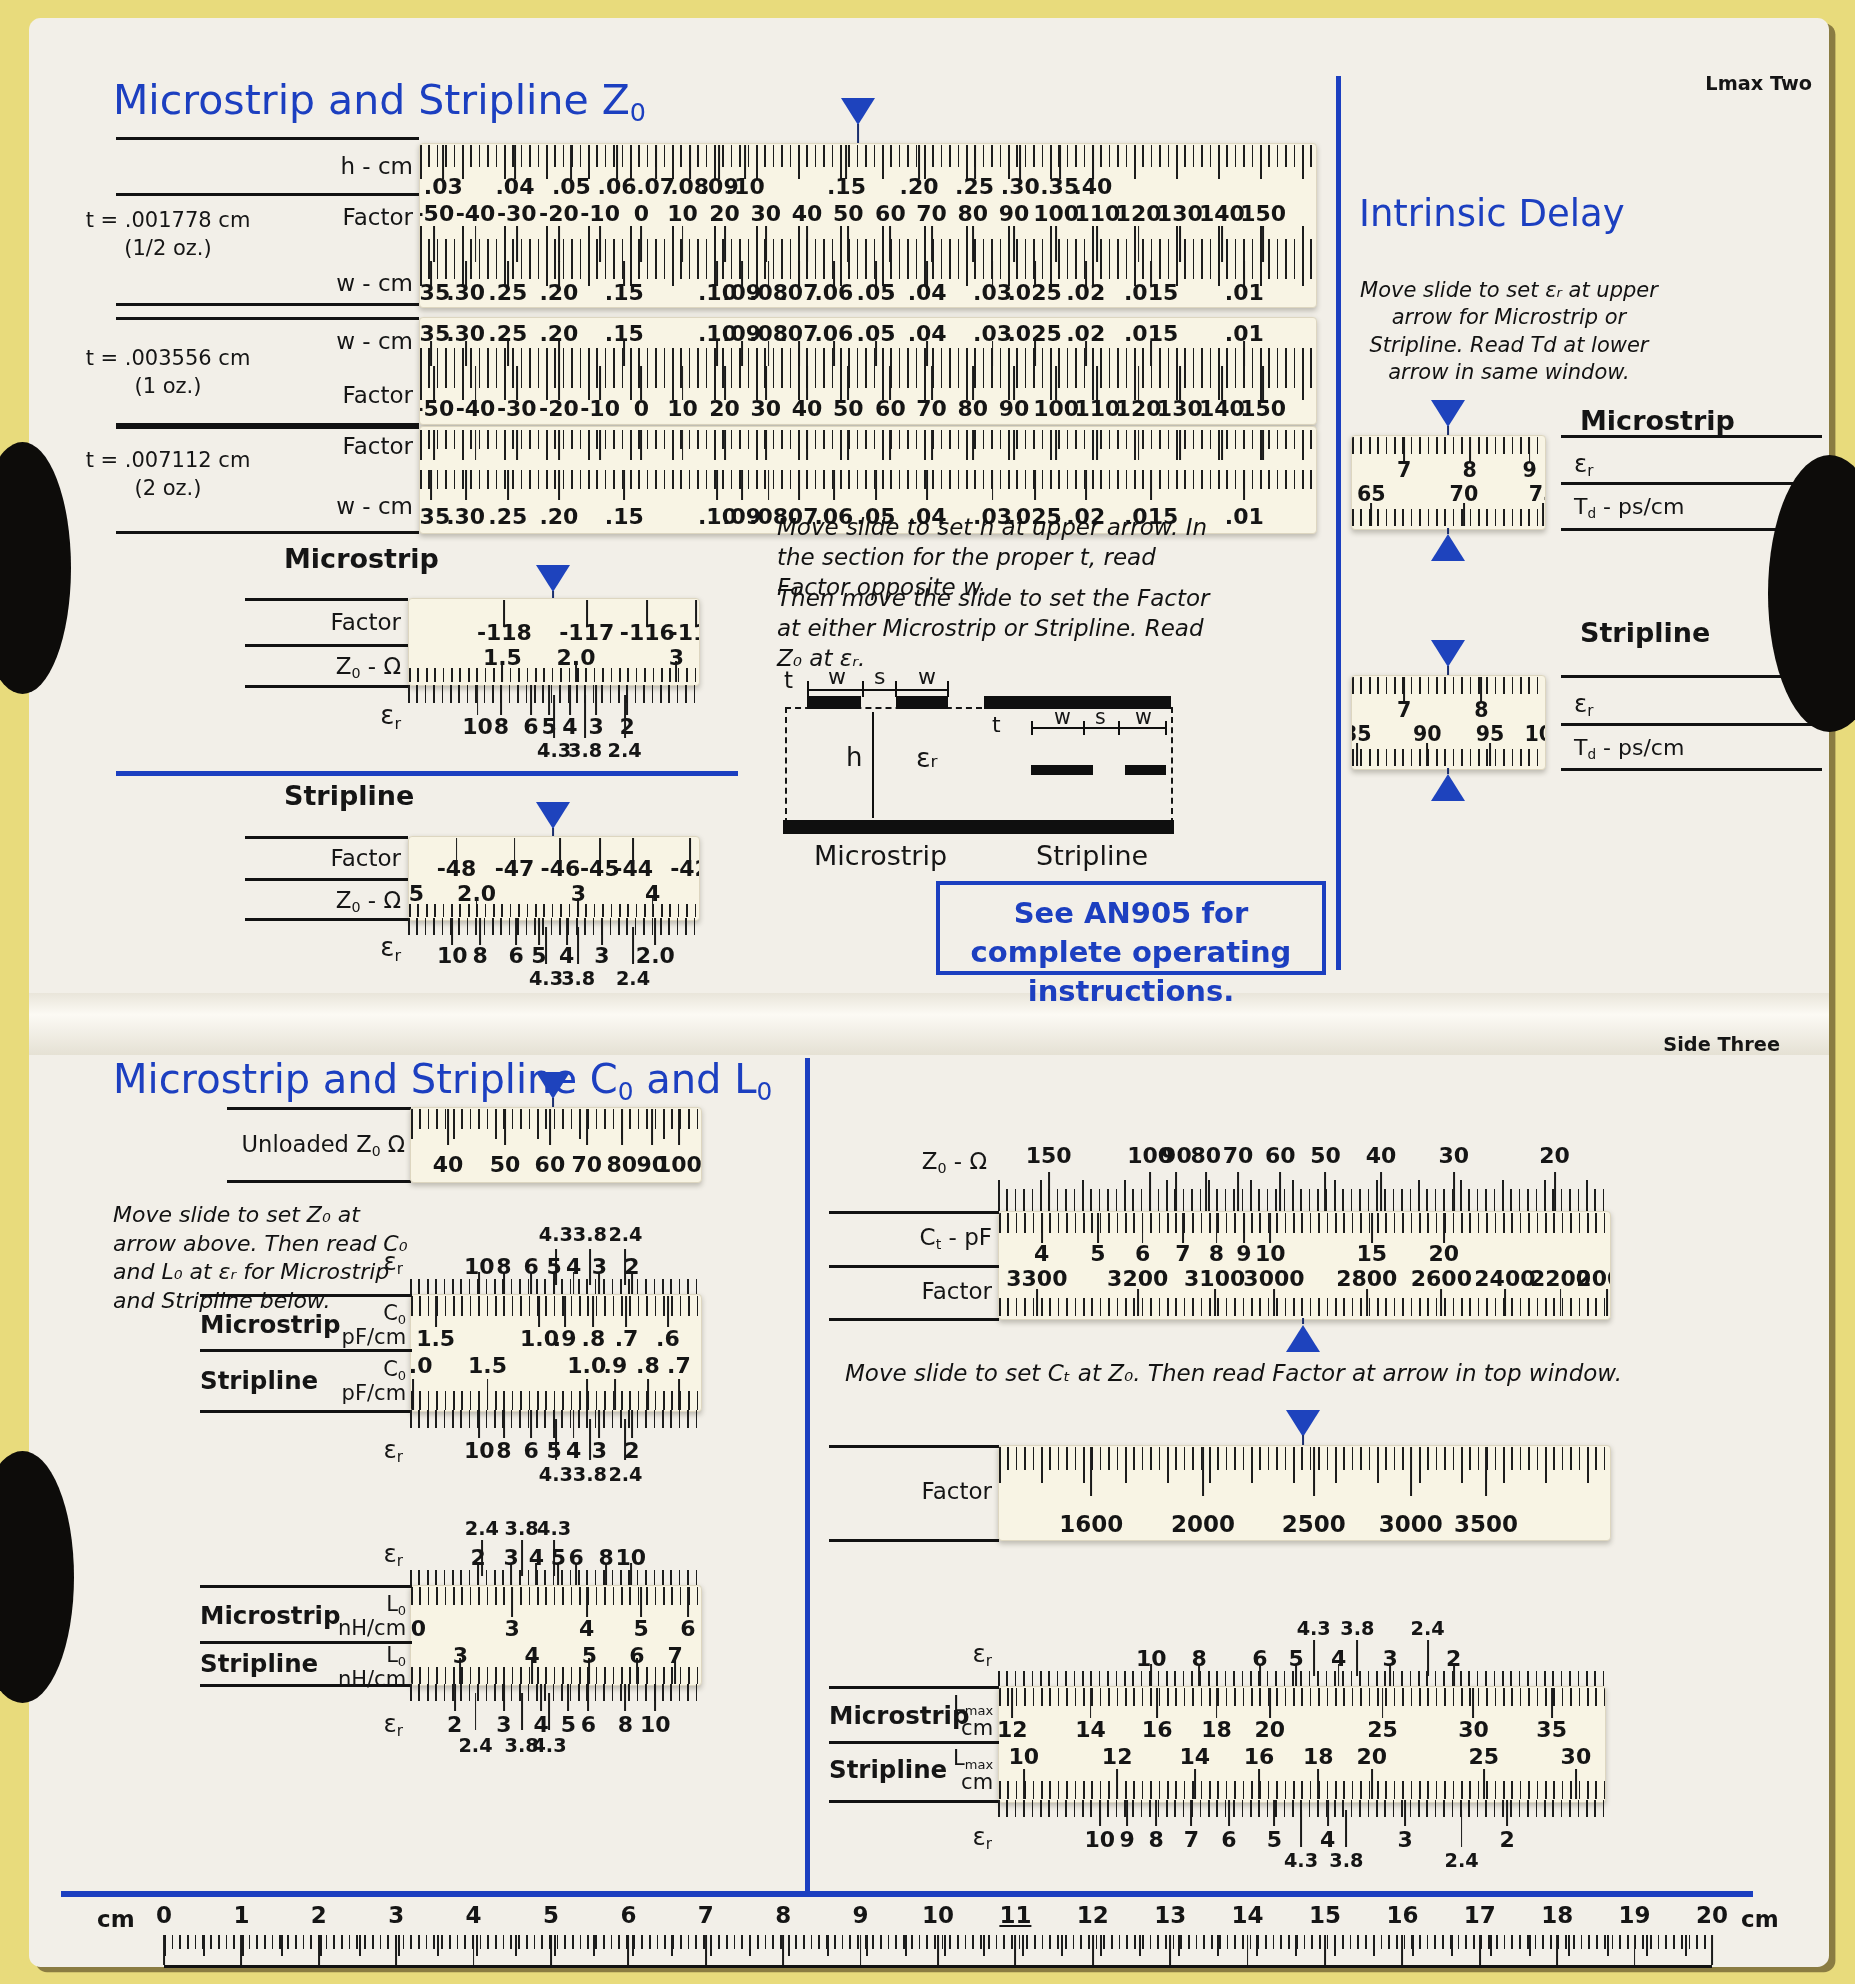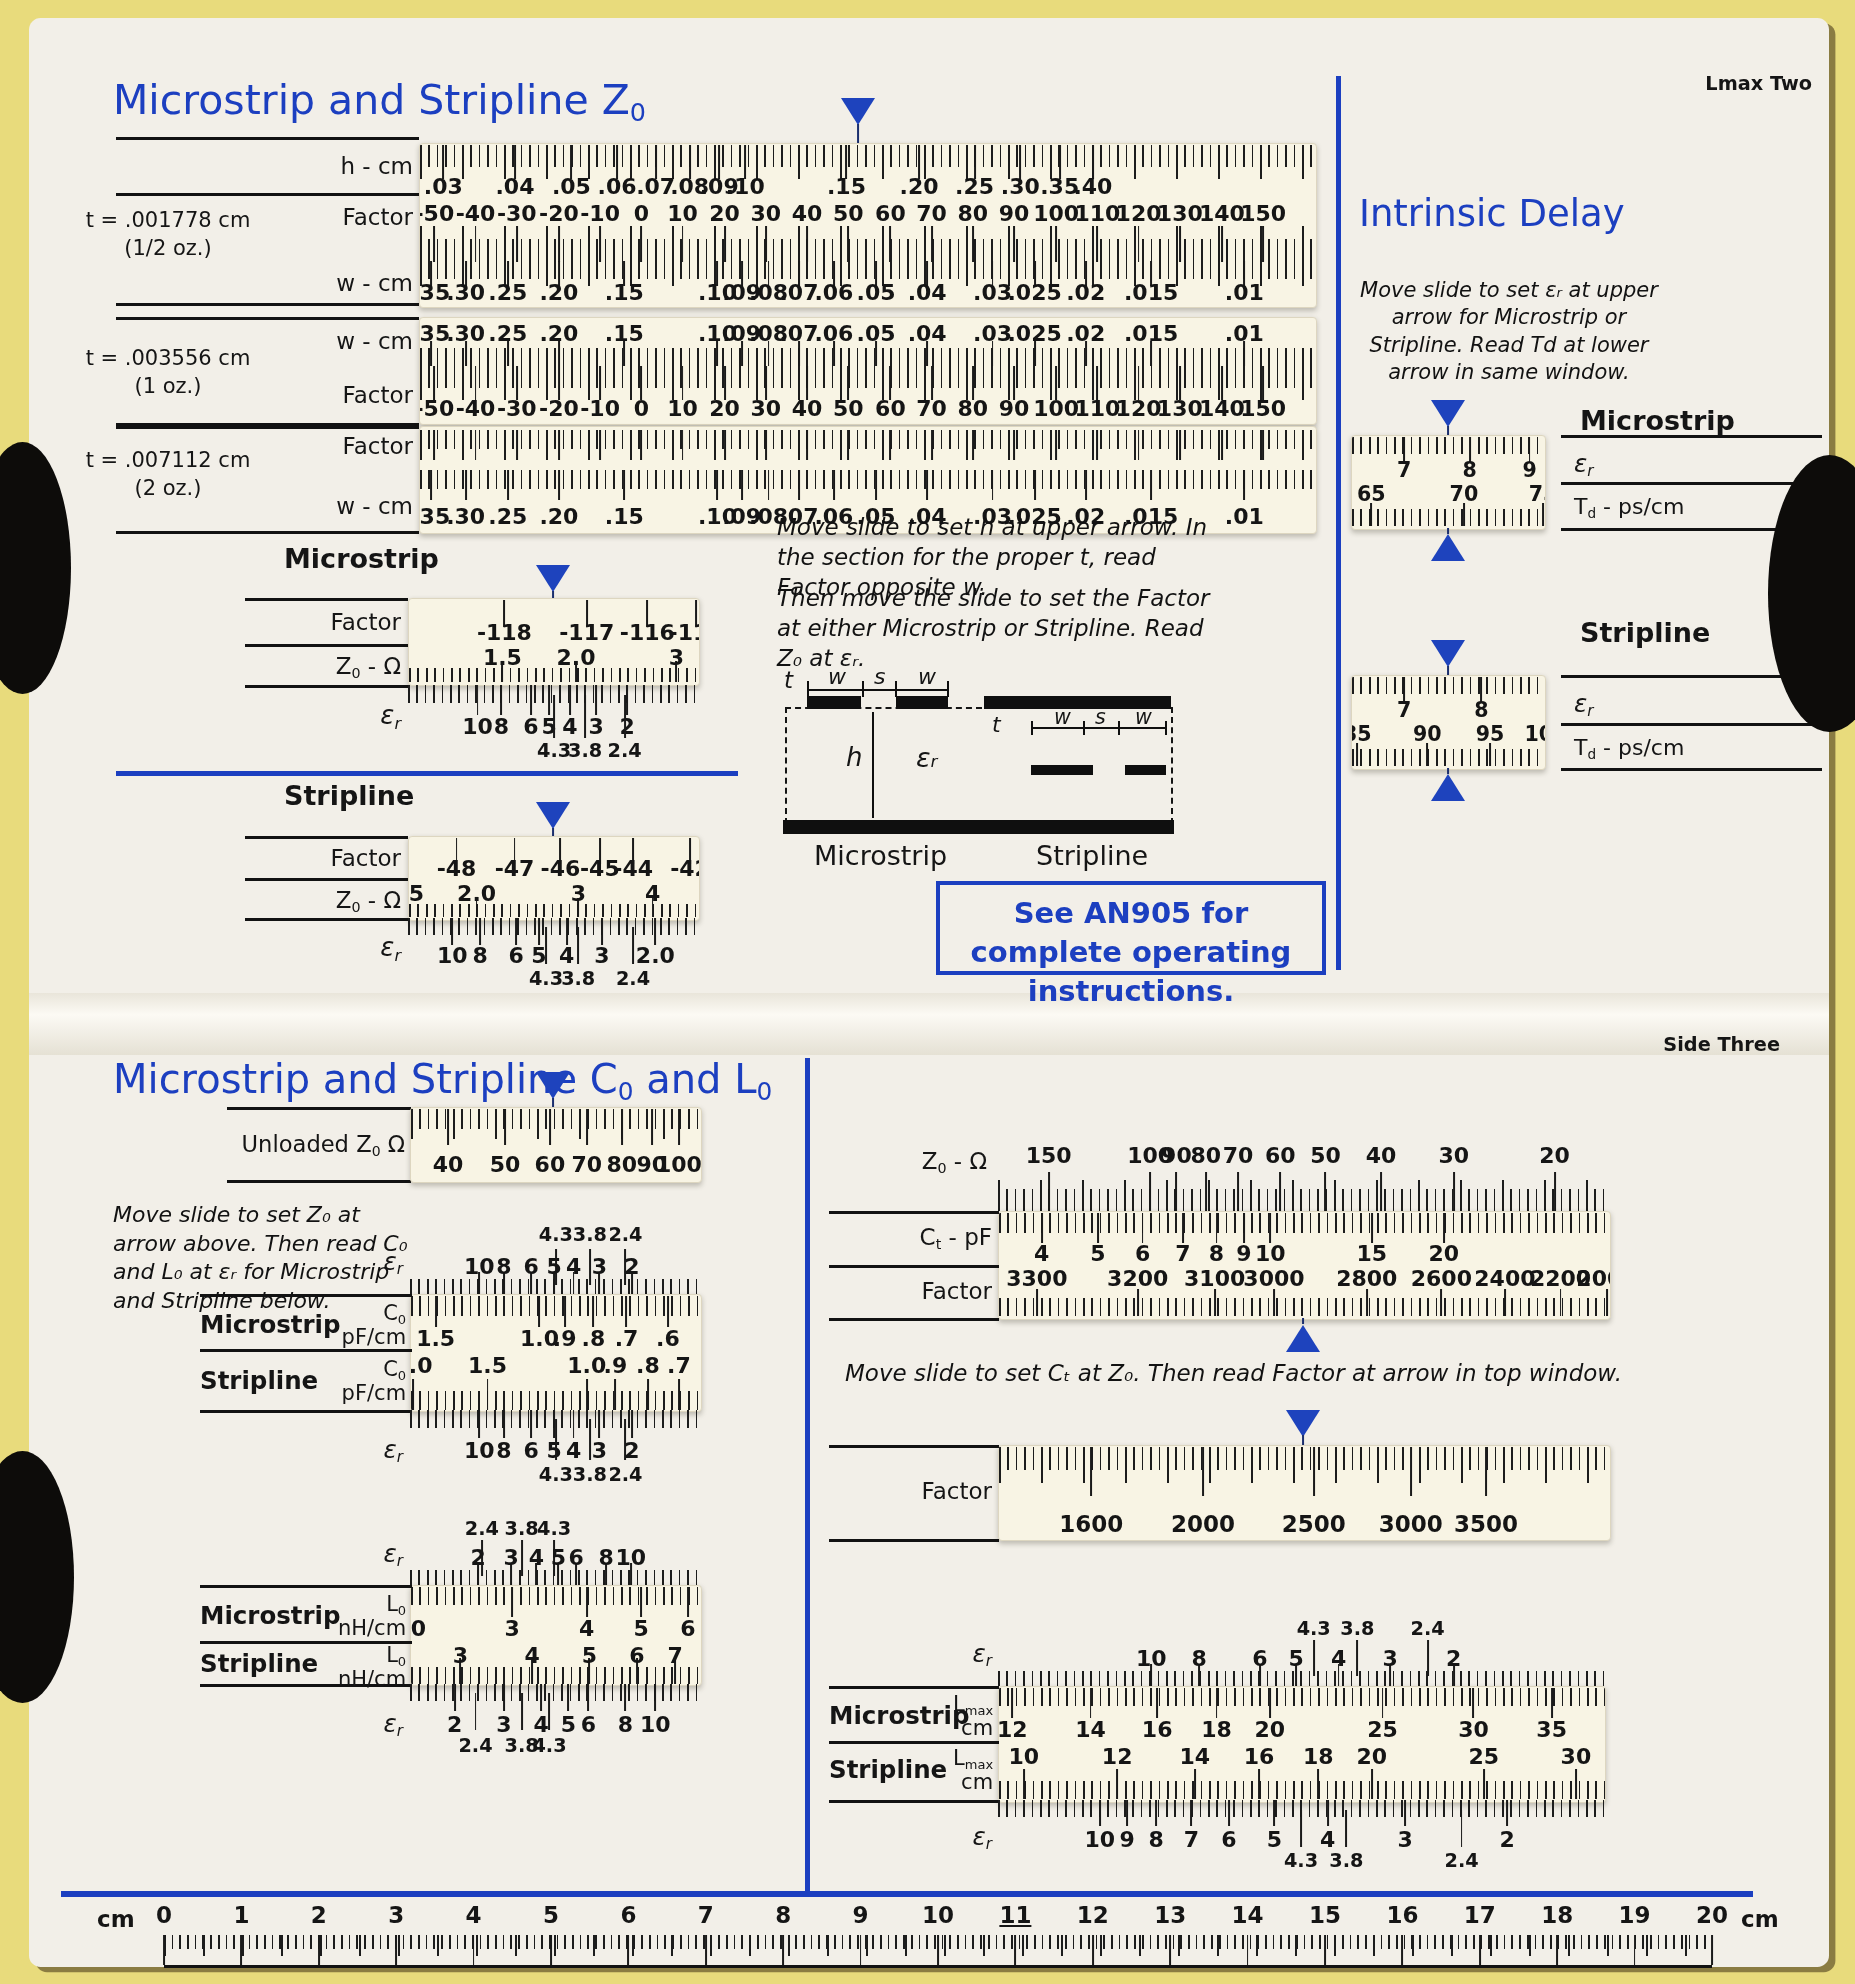--- a/index.html
+++ b/index.html
@@ -24,21 +24,21 @@
   .mt65{background-image:repeating-linear-gradient(90deg,#1c1c1c 0 1.9px,transparent 1.9px 42px)}
   .mt12{background-image:repeating-linear-gradient(90deg,#1c1c1c 0 1.7px,transparent 1.7px 7.7px)}
   .mt60{background-image:repeating-linear-gradient(90deg,#1c1c1c 0 1.9px,transparent 1.9px 39px)}
   .f30{font-size:19.3px}.f32{font-size:20.6px}.f34{font-size:22px}.f36{font-size:23px}
   .hline{position:absolute;height:3.2px;background:#121212}
   .bluev{position:absolute;width:5.2px;background:#1c3fc0}
   .blueh{position:absolute;height:6.4px;background:#1c3fc0}
   .lab{position:absolute;white-space:nowrap;font-size:23px}
   .rt{text-align:right}
   .bold{font-weight:700}
-  .it{font-style:italic}
+  .it{}
   .btitle{position:absolute;color:#1c3fc0;font-size:41px;white-space:nowrap}
   .instr{position:absolute;font-style:italic;font-size:23px;line-height:1.3;color:#121212}
   .heading{position:absolute;font-weight:700;font-size:27px;white-space:nowrap}
   sub{font-size:62%;line-height:0;vertical-align:-0.28em}
   .tri{position:absolute;width:0;height:0;border-left:17px solid transparent;border-right:17px solid transparent;transform:translateX(-50%)}
   .tri.dn{border-top:27px solid #1e43bd}
   .tri.up{border-bottom:27px solid #1e43bd}
   .stem{position:absolute;width:1.9px;background:#1b2f6e;transform:translateX(-50%)}
   .an905{position:absolute;border:4.5px solid #1c3fc0;color:#1c3fc0;font-weight:700;font-size:29px;
          text-align:center;line-height:1.35;padding-top:9px}

